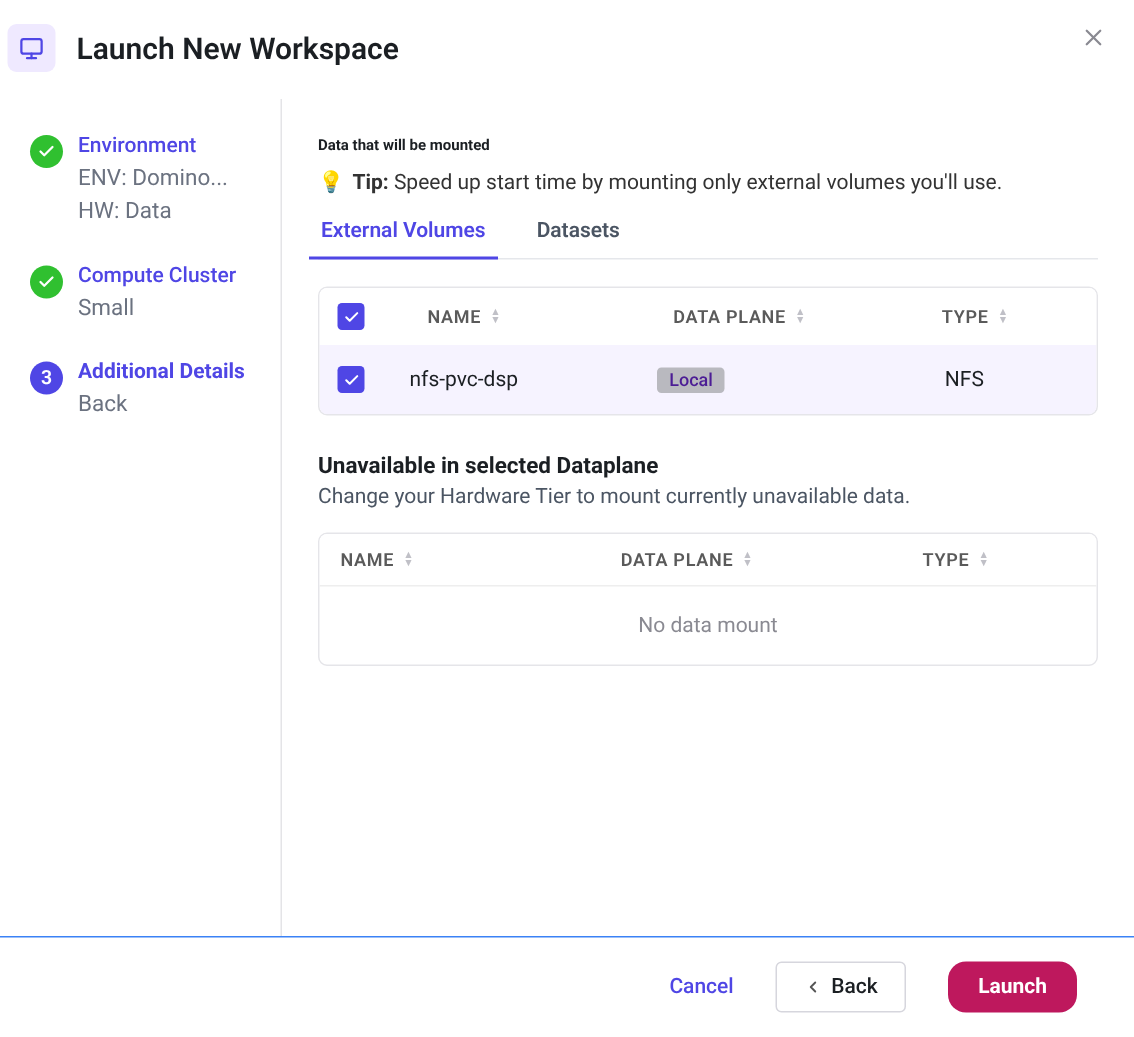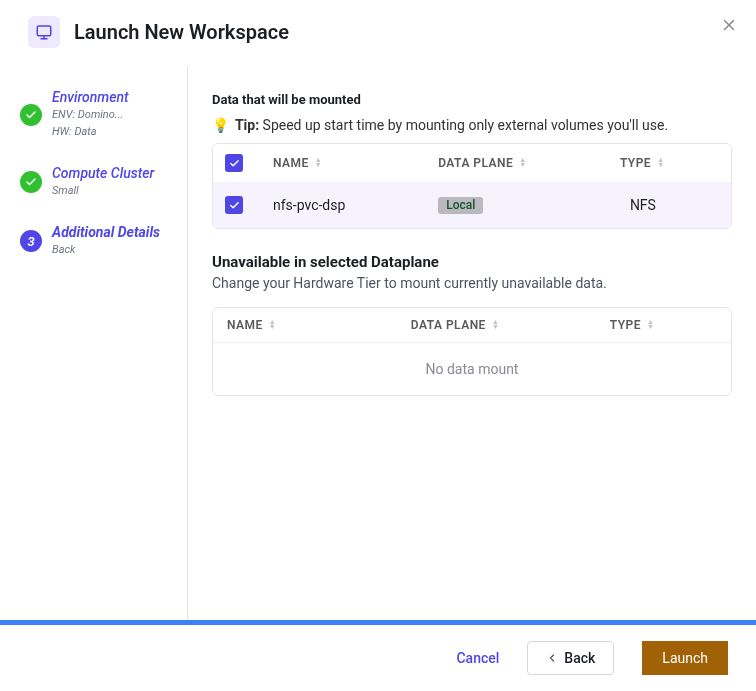--- a/index.html
+++ b/index.html
@@ -11,21 +11,21 @@
       width: 756px;
       height: 691px;
       display: flex;
       flex-direction: column;
       position: relative;
     }
 
     .header {
       display: flex;
       align-items: center;
-      padding: 16px 20px 18px 28px;
+      padding: 16px 20px 18px 5px;
       position: relative;
     }
     .header-icon-wrap {
       width: 32px; height: 32px;
       background: #efe9ff;
       border-radius: 6px;
       display: flex; align-items: center; justify-content: center;
       margin-right: 14px;
     }
     .header-title {
@@ -46,59 +46,58 @@
       overflow: hidden;
     }
 
     .sidebar {
       width: 188px;
       border-right: 1px solid #e4e4e7;
       padding: 22px 12px 0 20px;
     }
     .step {
       display: flex;
-      align-items: center;
+      align-items: flex-start;
       gap: 10px;
       margin-bottom: 24px;
-      font-style: italic;
     }
     .step-bullet {
       width: 22px; height: 22px;
       border-radius: 50%;
       display: flex;
       align-items: center;
       justify-content: center;
       flex-shrink: 0;
       margin-top: 2px;
     }
     .step-check { background: #30c030; color: #fff; }
     .step-num { background: #4f46e5; color: #fff; font-size: 13px; font-weight: 600; }
     .step-title {
       color: #4f46e5;
       font-weight: 500;
       font-size: 14px;
       line-height: 1.3;
     }
     .step-sub {
       color: #6b7280;
-      font-size: 11px;
+      font-size: 15px;
       line-height: 1.35;
       margin-top: 2px;
     }
     .step.active .step-title { font-weight: 700; }
 
     .main {
       flex: 1;
       padding: 26px 24px 10px 24px;
       overflow-y: auto;
     }
 
     .sect-title {
       font-weight: 700;
-      font-size: 13px;
+      font-size: 10px;
       margin-bottom: 10px;
     }
     .tip {
       font-size: 14px;
       margin-bottom: 10px;
       color: #333;
     }
     .tip strong { font-weight: 700; }
     .bulb { color: #f2c94c; margin-right: 2px; }
 
@@ -136,38 +135,39 @@
     }
     .g-checked { grid-template-columns: 48px 1fr 1.1fr 0.6fr; }
     .g-plain  { grid-template-columns: 1.2fr 1.3fr 0.7fr; }
     .thead {
       background: #fff;
       font-size: 12px;
       color: #5a5a5a;
       font-weight: 600;
       letter-spacing: 0.04em;
       padding: 10px 12px;
+      gap: 12px;
     }
     .th-cell { display: flex; align-items: center; gap: 4px; }
     .trow {
       background: #f6f3ff;
       padding: 14px 12px;
       font-size: 14px;
     }
     .checkbox {
       width: 18px; height: 18px;
       background: #4f46e5;
       border-radius: 3px;
       display: flex; align-items: center; justify-content: center;
       cursor: pointer;
     }
     .pill {
       display: inline-block;
       background: #b9b9bf;
-      color: #14532d;
+      color: #4c1d95;
       padding: 1px 8px 2px;
       border-radius: 3px;
       font-size: 12px;
       font-weight: 500;
     }
 
     .sort {
       display: inline-flex;
       flex-direction: column;
       line-height: 5px;
@@ -186,22 +186,22 @@
     }
     .empty-row {
       padding: 18px 0;
       text-align: center;
       color: #8a8a92;
       font-size: 14px;
       border-top: 1px solid #eee;
     }
 
     .footer {
-      border-top: 5px solid #3b82f6;
-      padding: 16px 28px;
+      border-top: 1px solid #3b82f6;
+      padding: 16px 38px;
       display: flex;
       justify-content: flex-end;
       align-items: center;
       gap: 28px;
     }
     .btn-link {
       color: #4f46e5;
       font-weight: 500;
       cursor: pointer;
     }
@@ -209,26 +209,26 @@
       border: 1px solid #d6d6dd;
       border-radius: 4px;
       padding: 8px 18px;
       cursor: pointer;
       display: inline-flex;
       align-items: center;
       gap: 6px;
       font-weight: 500;
     }
     .btn-primary {
-      background: #a16207;
+      background: #be185d;
       color: #fff;
-      border-radius: 0;
+      border-radius: 12px;
       padding: 9px 20px;
       cursor: pointer;
-      font-weight: 400;
+      font-weight: 700;
     }
   </style>
 </head>
 <body>
 
 <div class="header">
   <div class="header-icon-wrap">
     <svg width="18" height="18" viewBox="0 0 24 24" fill="none" stroke="#4f46e5" stroke-width="2" stroke-linecap="round">
       <rect x="3" y="4" width="18" height="13" rx="2"></rect>
       <line x1="8" y1="21" x2="16" y2="21"></line>
@@ -278,20 +278,24 @@
     </div>
   </div>
 
   <div class="main">
     <div class="sect-title">Data that will be mounted</div>
     <div class="tip">
       <span class="bulb">💡</span>
       <strong>Tip:</strong><span> Speed up start time by mounting only external volumes you'll use.</span>
     </div>
 
+    <div class="tabs">
+      <div class="tab active">External Volumes</div>
+      <div class="tab">Datasets</div>
+    </div>
 
     <div class="table">
       <div class="thead g-checked">
         <div class="th-cell">
           <span class="checkbox">
             <svg width="11" height="11" viewBox="0 0 24 24" fill="none" stroke="#fff" stroke-width="3" stroke-linecap="round" stroke-linejoin="round">
                 <polyline points="20 6 9 17 4 12"></polyline>
               </svg>
           </span>
         </div>

